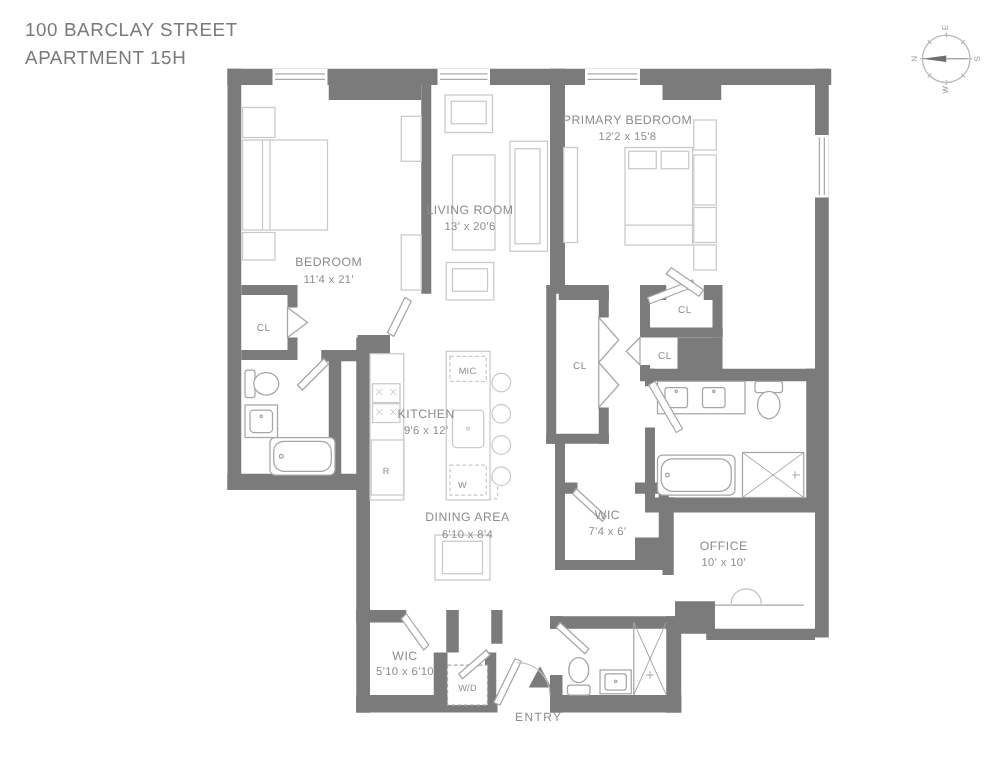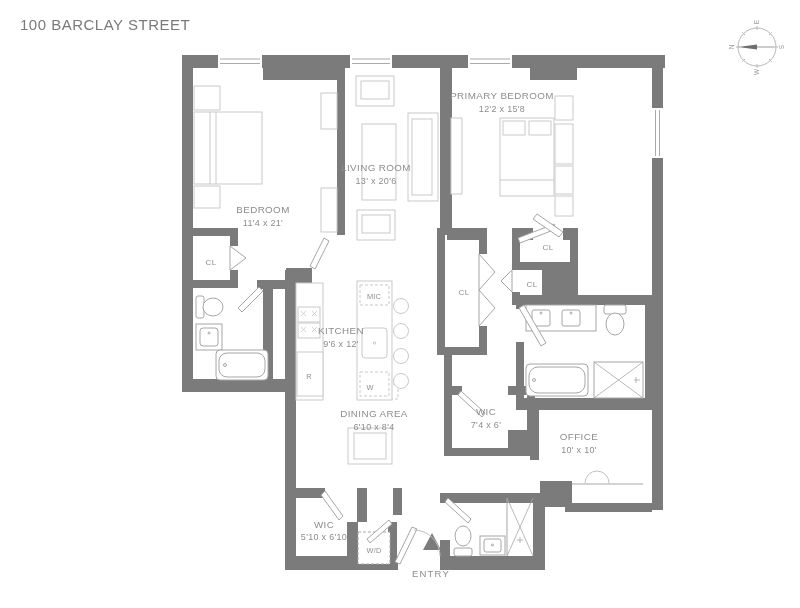--- a/index.html
+++ b/index.html
@@ -15,20 +15,21 @@
   .entry-label{font-size:9.5px;letter-spacing:1.2px;}
   .compass-letter{font-size:6.5px;fill:#9c9c9c;}
 </style>
 </head>
 <body>
 
 <div id="stage">
 
   <div class="title">
     <div>100 BARCLAY STREET</div>
+    <div>APARTMENT 15H</div>
   </div>
 
   <svg width="800" height="608" viewBox="0 0 800 608">
 
     <g fill="#7b7b7b">
 
       <rect x="182" y="55" width="483" height="13"></rect>
       <rect x="182" y="55" width="11" height="337"></rect>
       <rect x="182" y="379" width="114" height="13"></rect>
       <rect x="652" y="55" width="11" height="455"></rect>

